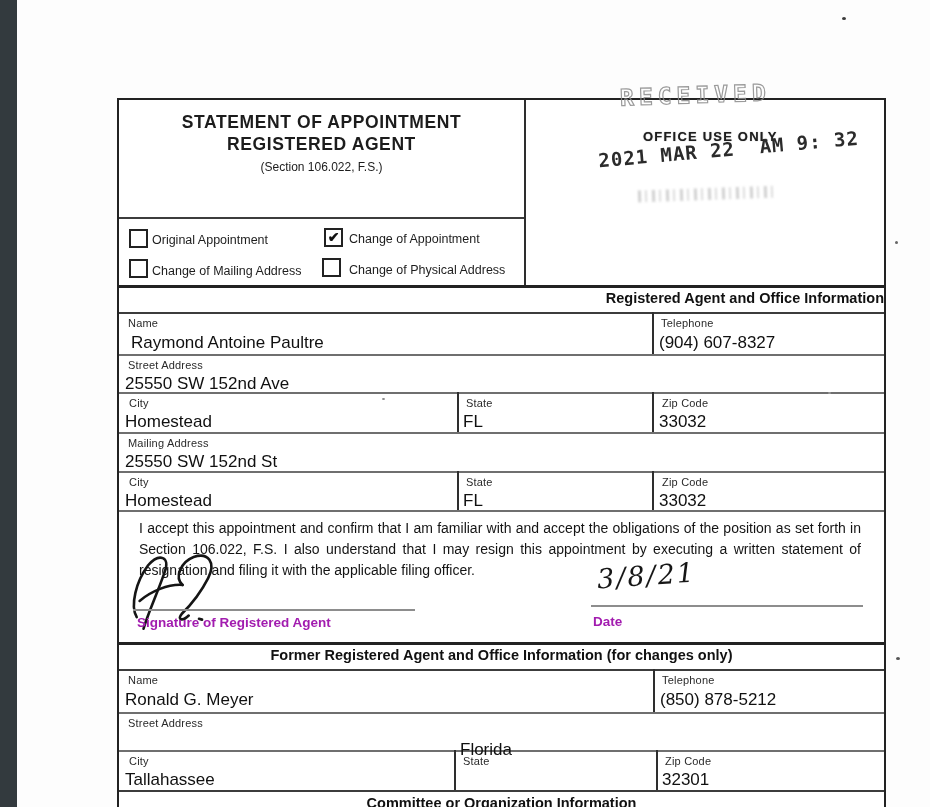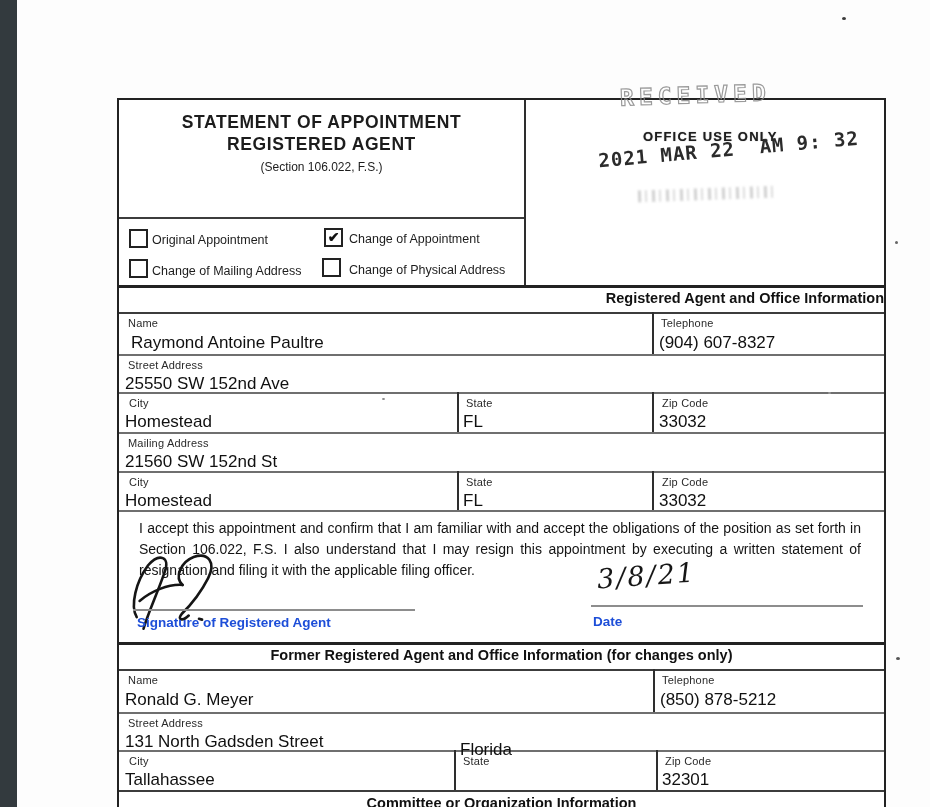--- a/index.html
+++ b/index.html
@@ -33,21 +33,21 @@
   .stampdate{position:absolute;left:596px;top:136px;font-family:"DejaVu Sans Mono",monospace;
              font-weight:bold;font-size:19px;letter-spacing:1px;color:#2b2b2b;
              transform:rotate(-5deg);white-space:pre;}
   .smudge{position:absolute;left:636px;top:186px;width:140px;height:12px;opacity:.45;filter:blur(1px);
           background:repeating-linear-gradient(90deg,#9a9a9a 0 3px,transparent 3px 7px,#b3b3b3 7px 9px,transparent 9px 14px);
           transform:rotate(-2deg);}
   
   .accept{position:absolute;left:20px;top:418px;width:722px;font-size:14px;line-height:1.5;
           text-align:justify;color:#141414;}
   .sigline{position:absolute;background:#8d8d8d;height:2px;}
-  .siglbl{position:absolute;font-size:13.5px;font-weight:bold;color:#1d4ed8;}
+  .siglbl{position:absolute;font-size:13.5px;font-weight:bold;color:#a21caf;}
   .sig-svg{position:absolute;left:6px;top:448px;}
   .handdate{position:absolute;left:478px;top:460px;font-family:"DejaVu Serif",serif;
             font-style:italic;font-size:27px;color:#161616;transform:rotate(-4deg);
             letter-spacing:2px;white-space:nowrap;}
   .speck{position:absolute;border-radius:50%;}
 </style>
 </head>
 <body>
 
 <div class="canvas">
@@ -108,21 +108,21 @@
     <div class="val" style="left:6px;top:312px;">Homestead</div>
     <div class="vline" style="left:338px;top:292px;height:40px;"></div>
     <div class="lbl" style="left:347px;top:297px;">State</div>
     <div class="val" style="left:344px;top:312px;">FL</div>
     <div class="vline" style="left:533px;top:292px;height:40px;"></div>
     <div class="lbl" style="left:543px;top:297px;">Zip Code</div>
     <div class="val" style="left:540px;top:312px;">33032</div>
     <div class="hline soft" style="left:0;top:332px;width:765px;"></div>
 
     <div class="lbl" style="left:9px;top:337px;">Mailing Address</div>
-    <div class="val" style="left:6px;top:352px;">21560 SW 152nd St</div>
+    <div class="val" style="left:6px;top:352px;">25550 SW 152nd St</div>
     <div class="hline soft" style="left:0;top:371px;width:765px;"></div>
 
     <div class="lbl" style="left:10px;top:376px;">City</div>
     <div class="val" style="left:6px;top:391px;">Homestead</div>
     <div class="vline" style="left:338px;top:371px;height:39px;"></div>
     <div class="lbl" style="left:347px;top:376px;">State</div>
     <div class="val" style="left:344px;top:391px;">FL</div>
     <div class="vline" style="left:533px;top:371px;height:39px;"></div>
     <div class="lbl" style="left:543px;top:376px;">Zip Code</div>
     <div class="val" style="left:540px;top:391px;">33032</div>
@@ -152,21 +152,20 @@
     <div class="hline" style="left:0;top:569px;width:765px;"></div>
 
     <div class="lbl" style="left:9px;top:574px;">Name</div>
     <div class="val" style="left:6px;top:590px;">Ronald G. Meyer</div>
     <div class="vline" style="left:534px;top:569px;height:43px;"></div>
     <div class="lbl" style="left:543px;top:574px;">Telephone</div>
     <div class="val" style="left:541px;top:590px;">(850) 878-5212</div>
     <div class="hline soft" style="left:0;top:612px;width:765px;"></div>
 
     <div class="lbl" style="left:9px;top:617px;">Street Address</div>
-    <div class="val" style="left:6px;top:632px;">131 North Gadsden Street</div>
     <div class="hline soft" style="left:0;top:650px;width:765px;"></div>
 
     <div class="lbl" style="left:10px;top:655px;">City</div>
     <div class="val" style="left:6px;top:670px;">Tallahassee</div>
     <div class="vline" style="left:335px;top:650px;height:40px;"></div>
     <div class="lbl" style="left:344px;top:655px;">State</div>
     <div class="val" style="left:341px;top:640px;">Florida</div>
     <div class="vline" style="left:537px;top:650px;height:40px;"></div>
     <div class="lbl" style="left:546px;top:655px;">Zip Code</div>
     <div class="val" style="left:543px;top:670px;">32301</div>

